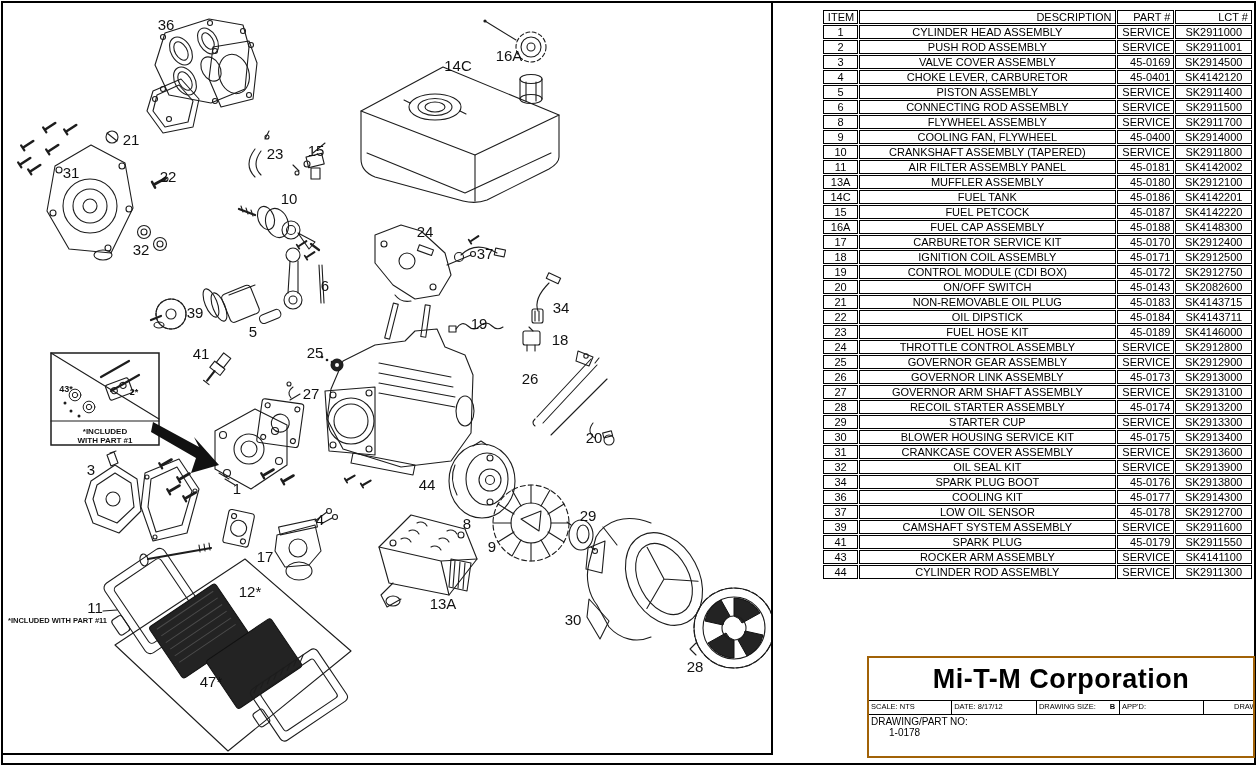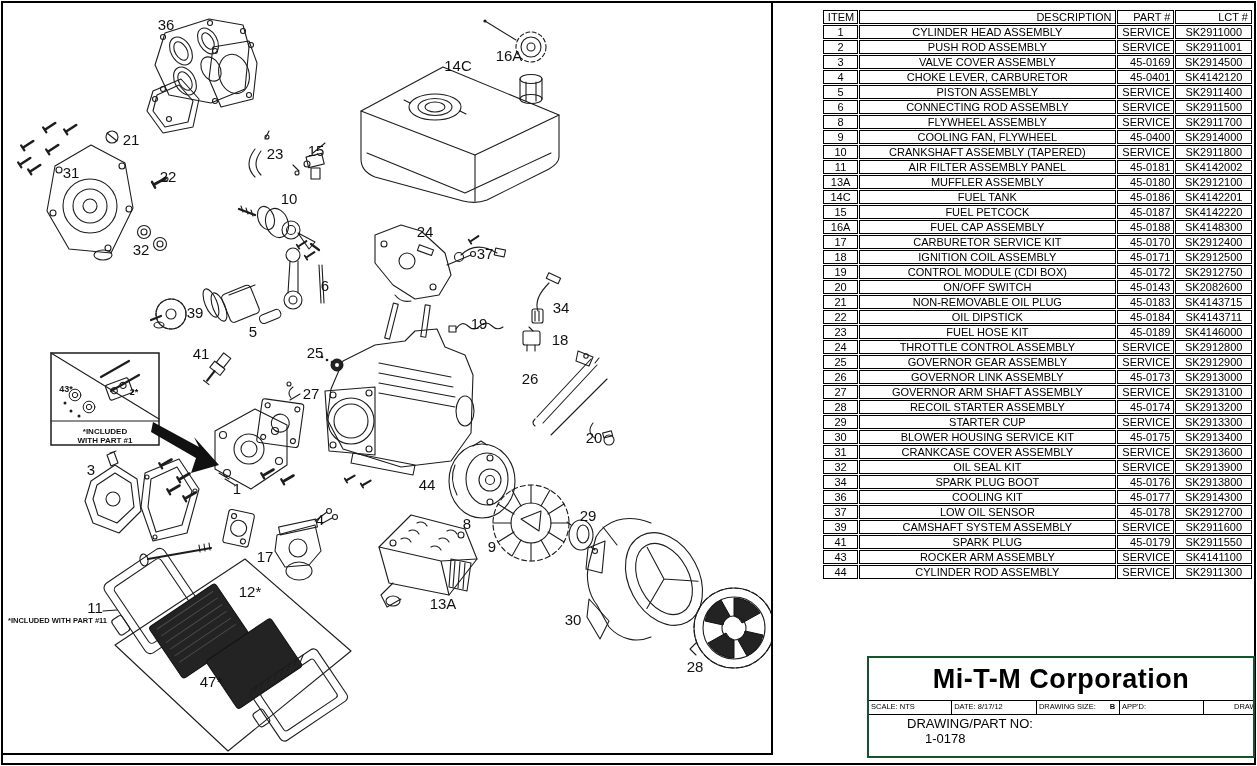--- a/index.html
+++ b/index.html
@@ -19,34 +19,34 @@
        white-space:nowrap;overflow:hidden;font-weight:normal;color:#000;}
   .parts-table th{text-align:right;}
   .col-item{width:34px;} .col-desc{width:248px;} .col-part{width:56px;} .col-lct{width:74px;}
   .parts-table td:nth-child(1){text-align:center;}
   .parts-table td:nth-child(2){text-align:center;}
   .parts-table td:nth-child(3){text-align:right;}
   .parts-table td:nth-child(4){text-align:center;}
 
   
   .title-block{position:absolute;left:867px;top:656px;width:384px;height:98px;
-       border:2px solid #14532d;background:#fff;}
+       border:2px solid #a16207;background:#fff;}
   .tb-company{height:42px;border-bottom:1px solid #000;display:flex;
        align-items:center;justify-content:center;font-size:27px;font-weight:bold;
        letter-spacing:0.5px;color:#000;}
   .tb-info{display:flex;height:13px;border-bottom:1px solid #000;font-size:7.5px;}
   .tb-info>div{border-right:1px solid #000;padding:1px 19px 0 2px;overflow:hidden;
        white-space:nowrap;color:#000;}
   .tb-info>div:last-child{border-right:none;margin-left:28px;}
   .tb-cell-scale{width:74px;} .tb-cell-date{width:76px;} .tb-cell-size{width:74px;}
   .tb-cell-appd{width:75px;} .tb-cell-drawn{flex:1;}
   .tb-size-val{display:inline-block;margin-left:14px;font-weight:bold;}
   .tb-subtitle{height:24px;border-bottom:1px solid #000;display:flex;
        align-items:center;justify-content:center;font-size:15px;color:#000;}
-  .tb-partno{font-size:13px;padding:1px 2px;color:#000;margin-left:36px;}
+  .tb-partno{font-size:10px;padding:1px 2px;color:#000;}
   .tb-partno .val{display:block;margin-left:18px;}
 
   
   .ln{fill:none;stroke:#1d1d1d;stroke-width:1.1;stroke-linejoin:round;stroke-linecap:round;}
   .ln-th{fill:none;stroke:#1d1d1d;stroke-width:2.2;stroke-linecap:round;}
   .fill-dk{fill:#232323;stroke:#111;stroke-width:1;}
   .callout{font-family:"Liberation Sans",sans-serif;font-size:15px;fill:#111;
        text-anchor:middle;}
   .callout.small{font-size:9px;font-weight:bold;}
   .note-text{font-family:"Liberation Sans",sans-serif;font-size:8px;font-weight:bold;

